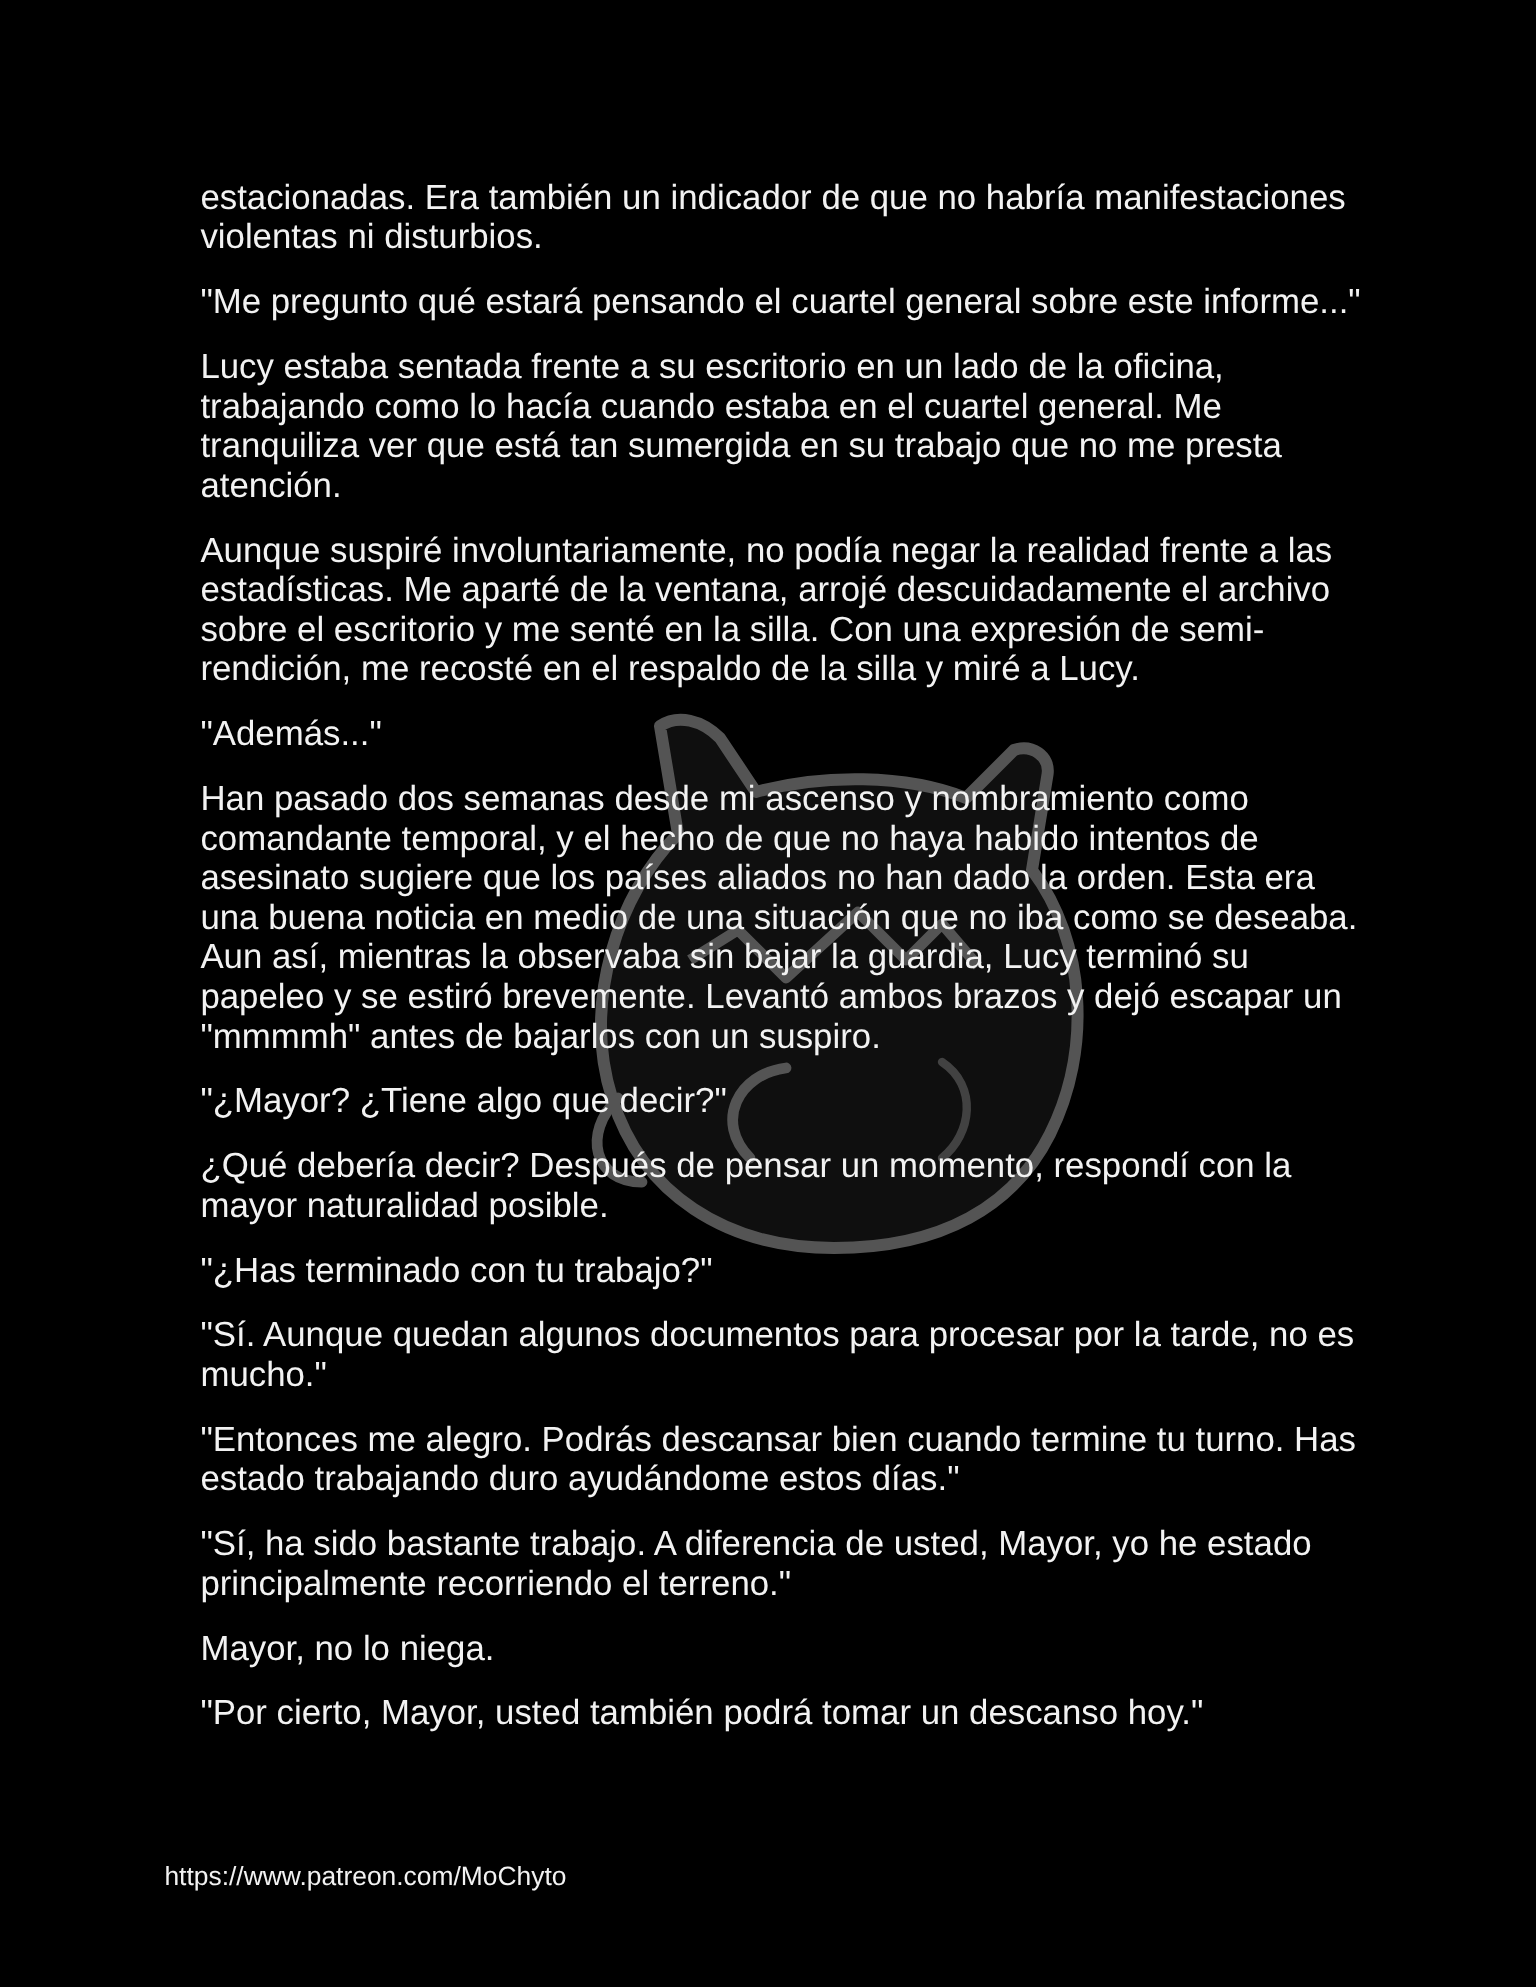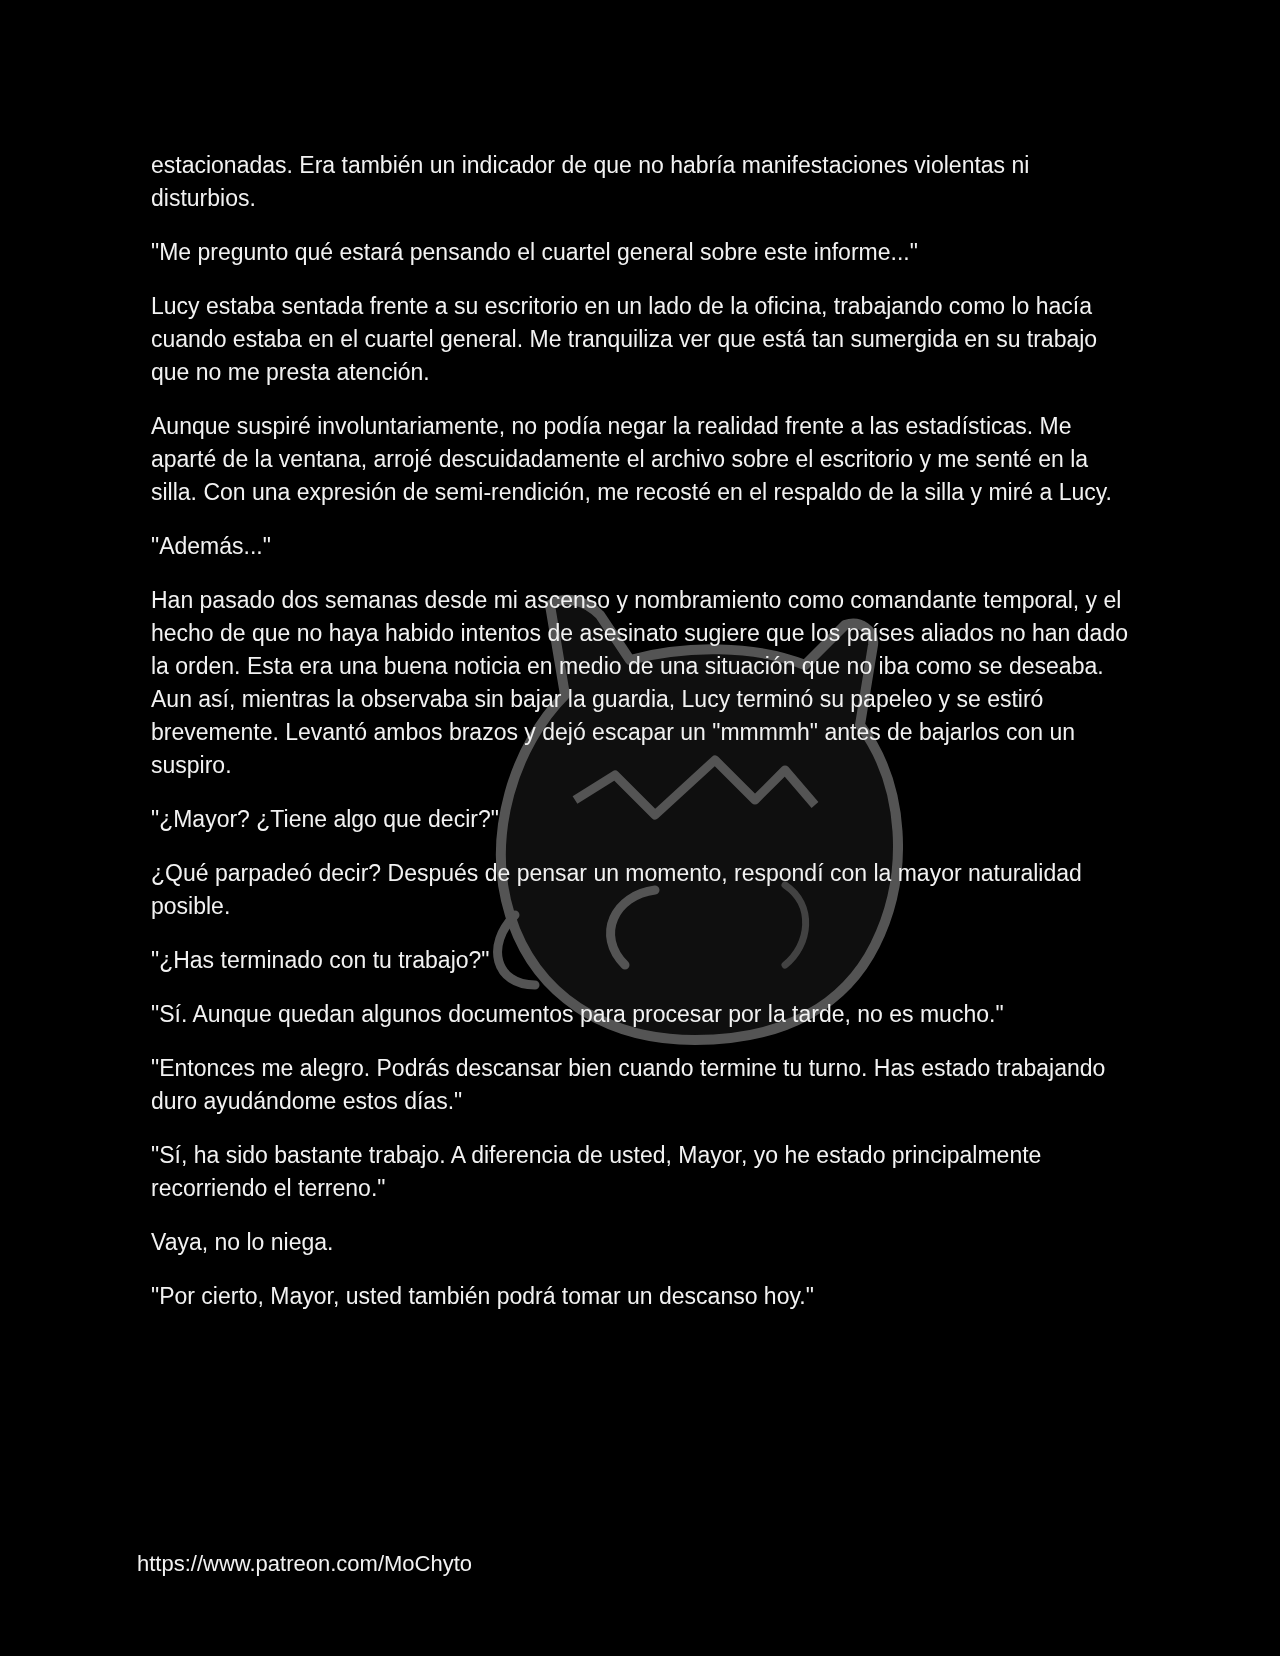--- a/index.html
+++ b/index.html
@@ -1,19 +1,19 @@
 <!DOCTYPE html>
 <html><head>
   <meta charset="utf-8">
   <style>
     html, body { margin:0; padding:0; background:#000; }
     body { width:1280px; height:1656px; position:relative; overflow:hidden; font-family:"Liberation Sans", sans-serif; }
     .watermark { position:absolute; left:455px; top:585px; width:470px; height:470px; opacity:0.9; z-index:0; }
     .page { position:absolute; left:151px; top:149px; width:985px; z-index:1; }
-    .para { color:#f2f2f2; font-size:23px; line-height:33px; margin:0 0 21px 0; }
+    .para { color:#f2f2f2; font-size:29px; line-height:33px; margin:0 0 21px 16px; }
     .footer { position:absolute; left:137px; top:1549px; color:#f2f2f2; font-size:22px; line-height:30px; z-index:1; text-decoration:none; }
   </style>
 </head>
 <body>
 
 <svg class="watermark" viewBox="0 0 470 470" xmlns="http://www.w3.org/2000/svg">
   <path d="M55 330 C30 250 60 160 110 110 L95 20 C110 10 130 15 145 30 L175 75 C230 60 300 60 350 80 L390 40 C405 35 420 45 418 60 L405 140 C450 200 455 290 420 360 C390 420 330 455 240 455 C150 455 80 410 55 330 Z" fill="#111" stroke="#5e5e5e" stroke-width="10" stroke-linejoin="round"></path>
   <path d="M120 215 L160 190 L200 230 L260 175 L300 215 L330 185 L360 220" fill="none" stroke="#5e5e5e" stroke-width="9" stroke-linejoin="round"></path>
   <path d="M170 380 C140 350 160 310 200 305" fill="none" stroke="#5e5e5e" stroke-width="9" stroke-linecap="round"></path>
   <path d="M60 330 C30 360 40 400 80 400" fill="none" stroke="#5e5e5e" stroke-width="9" stroke-linecap="round"></path>
@@ -21,22 +21,22 @@
 </svg>
 
 <main class="page">
   <p class="para">estacionadas. Era también un indicador de que no habría manifestaciones violentas ni disturbios.</p>
   <p class="para">"Me pregunto qué estará pensando el cuartel general sobre este informe..."</p>
   <p class="para">Lucy estaba sentada frente a su escritorio en un lado de la oficina, trabajando como lo hacía cuando estaba en el cuartel general. Me tranquiliza ver que está tan sumergida en su trabajo que no me presta atención.</p>
   <p class="para">Aunque suspiré involuntariamente, no podía negar la realidad frente a las estadísticas. Me aparté de la ventana, arrojé descuidadamente el archivo sobre el escritorio y me senté en la silla. Con una expresión de semi-rendición, me recosté en el respaldo de la silla y miré a Lucy.</p>
   <p class="para">"Además..."</p>
   <p class="para">Han pasado dos semanas desde mi ascenso y nombramiento como comandante temporal, y el hecho de que no haya habido intentos de asesinato sugiere que los países aliados no han dado la orden. Esta era una buena noticia en medio de una situación que no iba como se deseaba. Aun así, mientras la observaba sin bajar la guardia, Lucy terminó su papeleo y se estiró brevemente. Levantó ambos brazos y dejó escapar un "mmmmh" antes de bajarlos con un suspiro.</p>
   <p class="para">"¿Mayor? ¿Tiene algo que decir?"</p>
-  <p class="para">¿Qué parpadeó decir? Después de pensar un momento, respondí con la mayor naturalidad posible.</p>
+  <p class="para">¿Qué debería decir? Después de pensar un momento, respondí con la mayor naturalidad posible.</p>
   <p class="para">"¿Has terminado con tu trabajo?"</p>
   <p class="para">"Sí. Aunque quedan algunos documentos para procesar por la tarde, no es mucho."</p>
   <p class="para">"Entonces me alegro. Podrás descansar bien cuando termine tu turno. Has estado trabajando duro ayudándome estos días."</p>
   <p class="para">"Sí, ha sido bastante trabajo. A diferencia de usted, Mayor, yo he estado principalmente recorriendo el terreno."</p>
-  <p class="para">Vaya, no lo niega.</p>
+  <p class="para">Mayor, no lo niega.</p>
   <p class="para">"Por cierto, Mayor, usted también podrá tomar un descanso hoy."</p>
 </main>
 
 <a class="footer">https://www.patreon.com/MoChyto</a>
 
 </body></html>

